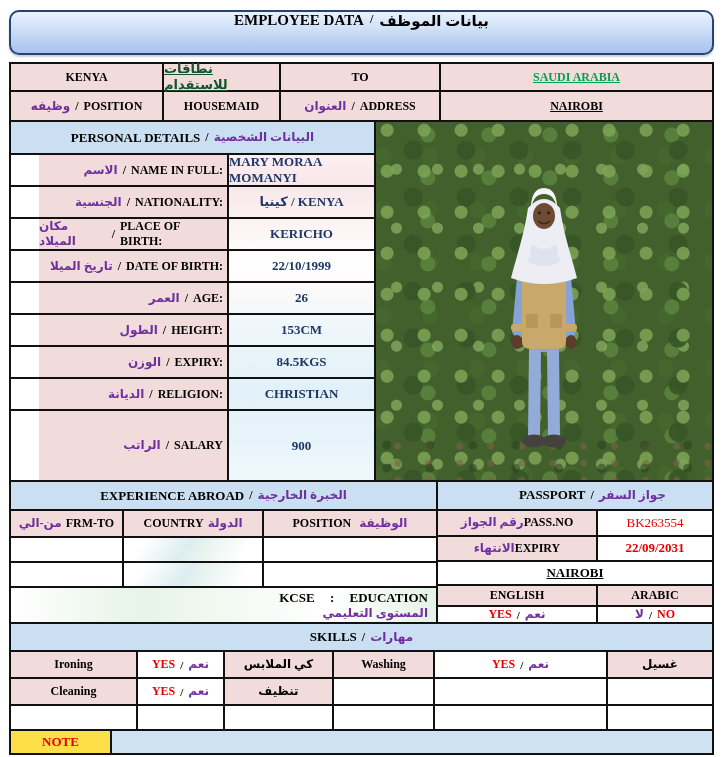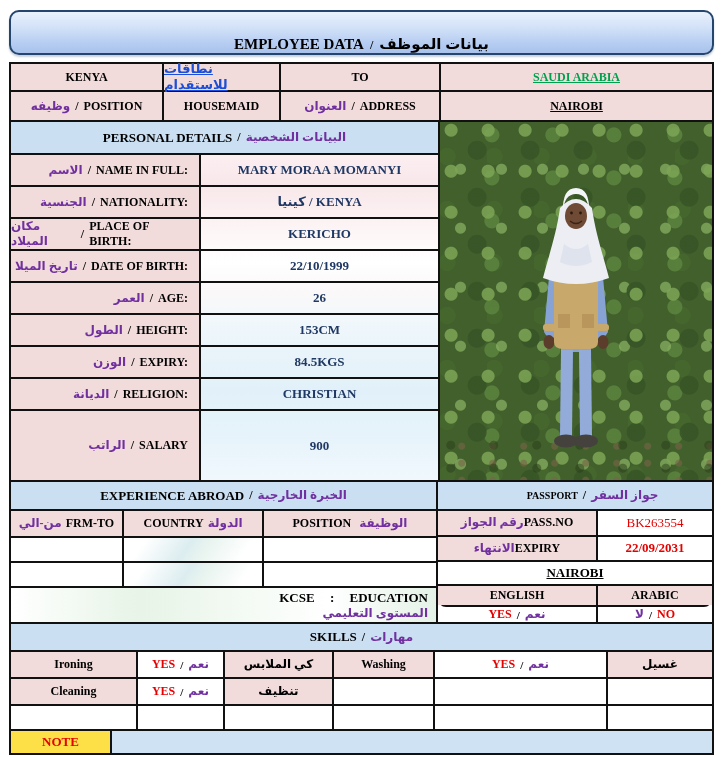--- a/index.html
+++ b/index.html
@@ -4,21 +4,21 @@
 <style>
   html,body{margin:0;padding:0;background:#fff;}
   .page{position:relative;width:723px;height:757px;background:#fff;overflow:hidden;
         font-family:"Liberation Serif","DejaVu Sans",serif;color:#000;}
   .wrap{position:absolute;left:9px;top:10px;width:705px;}
   *{box-sizing:border-box;}
 
   
   .title-box{height:45px;border:2px solid #24456e;border-radius:10px;
     background:linear-gradient(180deg,#e9f1fc 0%,#d4e3f8 35%,#b7cef2 75%,#a8c2ec 100%);
-    display:flex;align-items:flex-end;justify-content:center;
+    display:flex;align-items:flex-start;justify-content:center;
     font-weight:bold;font-size:15px;margin-bottom:7px;
     box-shadow:0 2px 2px rgba(100,120,150,.35);}
   .title-box .sl{margin:0 6px;}
 
   
   .band{border:2px solid #111;border-top:none;}
   .band.first{border-top:2px solid #111;}
   .r{display:flex;}
   .c{display:flex;align-items:center;justify-content:center;position:relative;}
   .br{border-right:2px solid #111;}
@@ -35,28 +35,28 @@
 
   
   .tt-row{height:28px;}
   .tt-c1{width:153px;}
   .tt-c2{width:117px;}
   .tt-c3{width:160px;}
   .tt-c4{flex:1;}
 
   
   .pd-band{display:flex;height:360px;}
-  .pd-left{width:429px;border-right:2px solid #111;display:flex;flex-direction:column;position:relative;}
+  .pd-left{width:365px;border-right:2px solid #111;display:flex;flex-direction:column;position:relative;}
   .pd-left::before{content:"";position:absolute;left:190px;top:33px;right:0;bottom:0;z-index:0;
     background:linear-gradient(180deg,#fceff1 0%,#f8e7ea 9%,#fbeff0 17%,#fdf7f7 25%,#ffffff 33%,
       #fbf8f9 42%,#f2f8fc 50%,#e9f4fa 60%,#e2f1f9 72%,#e6f3fa 86%,#f0f8fd 100%);}
   .pd-header{height:33px;}
   .pd-row{height:32px;z-index:1;}
   .pd-row-salary{flex:1;z-index:1;}
-  .pd-label{width:190px;justify-content:flex-end;padding-right:11px;}
+  .pd-label{width:190px;justify-content:flex-end;padding-right:4px;margin-left:28px;}
   .pd-value{flex:1;background:transparent;}
   .pd-value .val{font-size:13px;}
   .photo-cell{flex:1;position:relative;}
 
   
   .photo{position:absolute;inset:0;background-color:#42602c;overflow:hidden;
     background-image:
       radial-gradient(circle at 30% 20%, rgba(125,165,85,.85) 0 6px, transparent 7px),
       radial-gradient(circle at 70% 60%, rgba(55,85,38,.9) 0 9px, transparent 10px),
       radial-gradient(circle at 50% 80%, rgba(145,185,105,.65) 0 5px, transparent 6px),
@@ -83,21 +83,21 @@
   .edu-row{flex:1;display:flex;flex-direction:column;align-items:flex-end;justify-content:center;
     padding-right:8px;
     background:linear-gradient(90deg,#ffffff 0%,#e7f4e7 30%,#f4faf4 55%,#ffffff 75%,#e4f2e6 100%);}
   .edu-line1{font-weight:bold;font-size:13px;}
   .edu-colon{margin:0 12px;}
   .pp-right{flex:1;display:flex;flex-direction:column;}
   .pp-label{width:160px;}
   .pp-value{flex:1;background:#fff;}
   .pp-row{height:27px;}
   .pp-row2{height:25px;}
-  .lang-row{height:21px;border-radius:8px;}
+  .lang-row{height:21px;}
   .lang-cell-l{width:160px;}
   .lang-cell-r{flex:1;}
   .yn-row{flex:1;background:#fff;}
   .yn-l{width:160px;background:#fff;}
   .yn-r{flex:1;background:#fff;}
   .yes-red{color:#e60000;font-weight:bold;font-size:12px;}
   .v-pass{color:#e60000;font-size:13px;}
   .v-exp{color:#e60000;font-weight:bold;font-size:13px;}
   .v-issue{font-weight:bold;font-size:13px;text-decoration:underline;}
 
@@ -132,21 +132,21 @@
     <span class="sl">/</span>
     <span>بيانات الموظف</span>
   </div>
 
   <div class="band first">
     <div class="r tt-row bb">
       <div class="c br pink tt-c1">
         <span class="en">KENYA</span>
       </div>
       <div class="c br pink tt-c2">
-        <span class="ar link-blue u" style="color:#1d4ed8;font-size:13px;">نطاقات للاستقدام</span>
+        <span class="ar link-blue u" style="color:#14532d;font-size:13px;">نطاقات للاستقدام</span>
       </div>
       <div class="c br pink tt-c3">
         <span class="en">TO</span>
       </div>
       <div class="c pink tt-c4">
         <span class="en green u">SAUDI  ARABIA</span>
       </div>
     </div>
     <div class="r tt-row">
       <div class="c br pink tt-c1">
@@ -337,21 +337,21 @@
           <span>KCSE</span>
           <span class="edu-colon">:</span>
           <span>EDUCATION</span>
         </div>
         <div class="ar">المستوى التعليمي</div>
       </div>
     </div>
 
     <div class="pp-right">
       <div class="c bb blue xp-header">
-        <span class="en" style="font-size:10px;margin-left:35px;">PASSPORT</span>
+        <span class="en" style="font-size:13px;margin-left:35px;">PASSPORT</span>
         <span class="sl">/</span>
         <span class="ar">جواز السفر</span>
       </div>
       <div class="r bb pp-row">
         <div class="c br pink pp-label">
               <span class="ar">رقم الجواز</span>
               <span class="en">PASS.NO</span>
             </div>
         <div class="c pp-value">
               <span class="v-pass">BK263554</span>

